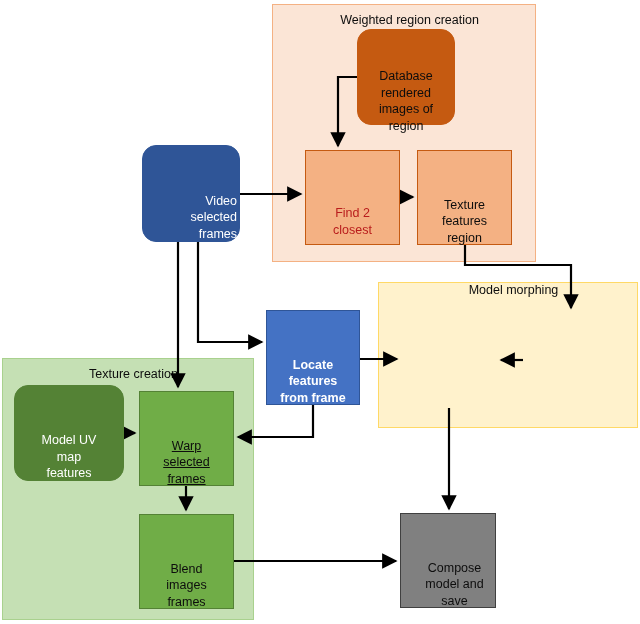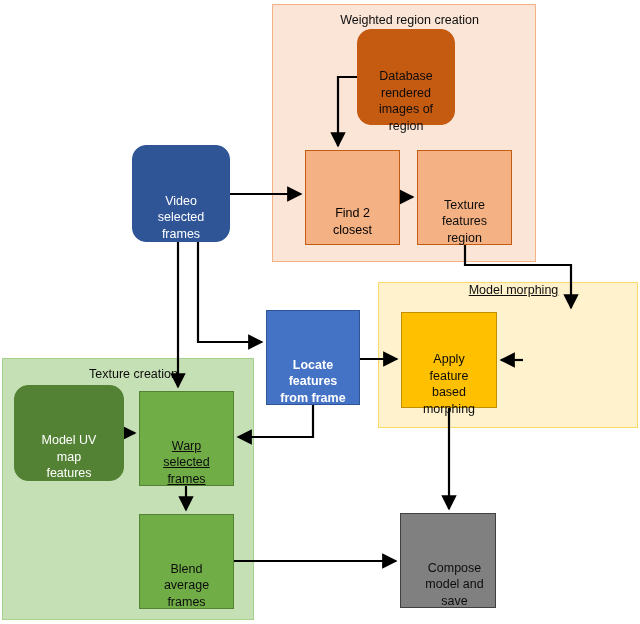--- a/index.html
+++ b/index.html
@@ -60,21 +60,21 @@
 </style>
 </head>
 <body>
 
 <div id="canvas">
 
   <div class="group" id="group-weighted-region-creation" style="left: 272px; top: 4px; width: 264px; height: 258px; background: rgb(251, 229, 214); border: 1.5px solid rgb(244, 177, 131);">
     <div class="group-title" style="top: 8px;">Weighted region creation</div>
   </div>
   <div class="group" id="group-model-morphing" style="left: 378px; top: 282px; width: 260px; height: 146px; background: rgb(255, 242, 204); border: 1.5px solid rgb(255, 217, 102);">
-    <div class="group-title" style="top: 0; text-decoration: underline;">Model morphing</div>
+    <div class="group-title" style="top: 0;">Model morphing</div>
   </div>
   <div class="group" id="group-texture-creation" style="left: 2px; top: 358px; width: 252px; height: 262px; background: rgb(197, 224, 180); border: 1.5px solid rgb(169, 209, 142);">
     <div class="group-title" style="top: 8px;">Texture creation</div>
   </div>
 
   <svg class="edges" viewBox="0 0 640 624">
     <defs>
       <marker id="arrow" viewBox="0 0 10 10" refX="9" refY="5" markerWidth="7" markerHeight="7" orient="auto-start-reverse">
         <path d="M 0 0 L 10 5 L 0 10 z" fill="#000000"></path>
       </marker>
@@ -97,73 +97,65 @@
   </svg>
 
   <div class="node rounded" id="node-database-rendered-images" style="left: 357px; top: 29px; width: 98px; height: 96px; background: rgb(197, 90, 17); border: 1.5px solid rgb(197, 90, 17); color: rgb(13, 13, 13);">
     <span>
         <div>Database</div>
         <div>rendered</div>
         <div>images of</div>
         <div>region</div>
       </span>
   </div>
-  <div class="node" id="node-find-2-closest" style="left: 305px; top: 150px; width: 95px; height: 95px; background: rgb(244, 177, 131); border: 1.5px solid rgb(197, 90, 17); color: #000000;">
+  <div class="node" id="node-find-2-closest" style="left: 305px; top: 150px; width: 95px; height: 95px; background: rgb(244, 177, 131); border: 1.5px solid rgb(197, 90, 17); color: #b91c1c;">
     <span>
         <div>Find 2</div>
         <div>closest</div>
       </span>
   </div>
   <div class="node" id="node-weighted-average-region" style="left: 417px; top: 150px; width: 95px; height: 95px; background: rgb(244, 177, 131); border: 1.5px solid rgb(197, 90, 17); color: rgb(13, 13, 13);">
     <span>
         <div>Texture</div>
         <div>features</div>
         <div>region</div>
       </span>
   </div>
-  <div class="node rounded" id="node-video-selected-frames" style="left: 132px; top: 145px; width: 98px; height: 97px; background: rgb(47, 85, 151); border: 1.5px solid rgb(47, 85, 151); color: rgb(255, 255, 255);">
+  <div class="node rounded" id="node-video-selected-frames" style="left: 142px; top: 145px; width: 98px; height: 97px; background: rgb(47, 85, 151); border: 1.5px solid rgb(47, 85, 151); color: rgb(255, 255, 255); text-align: right;">
     <span>
         <div>Video</div>
         <div>selected</div>
         <div>frames</div>
       </span>
   </div>
   <div class="node" id="node-locate-features-from-frame" style="left: 266px; top: 310px; width: 94px; height: 95px; background: rgb(68, 114, 196); border: 1.5px solid rgb(47, 85, 151); color: rgb(255, 255, 255); font-weight: bold;">
     <span>
         <div>Locate</div>
         <div>features</div>
         <div>from frame</div>
-      </span>
-  </div>
-  <div class="node" id="node-apply-feature-based-morphing" style="left: 401px; top: 312px; width: 96px; height: 96px; background: rgb(255, 192, 0); border: 1.5px solid rgb(191, 144, 0); color: rgb(13, 13, 13);">
-    <span>
-        <div>Apply</div>
-        <div>feature</div>
-        <div>based</div>
-        <div>morphing</div>
       </span>
   </div>
   <div class="node rounded" id="node-model-uv-map-features" style="left: 14px; top: 385px; width: 110px; height: 96px; background: rgb(84, 130, 53); border: 1.5px solid rgb(84, 130, 53); color: rgb(255, 255, 255);">
     <span>
         <div>Model UV</div>
         <div>map</div>
         <div>features</div>
       </span>
   </div>
   <div class="node" id="node-warp-selected-frames" style="left: 139px; top: 391px; width: 95px; height: 95px; background: rgb(112, 173, 71); border: 1.5px solid rgb(84, 130, 53); color: rgb(13, 13, 13); text-decoration: underline;">
     <span>
         <div>Warp</div>
         <div>selected</div>
         <div>frames</div>
       </span>
   </div>
   <div class="node" id="node-blend-warped-frames" style="left: 139px; top: 514px; width: 95px; height: 95px; background: rgb(112, 173, 71); border: 1.5px solid rgb(84, 130, 53); color: rgb(13, 13, 13);">
     <span>
         <div>Blend</div>
-        <div>average</div>
+        <div>images</div>
         <div>frames</div>
       </span>
   </div>
   <div class="node" id="node-compose-model-and-save" style="left: 400px; top: 513px; width: 96px; height: 95px; background: rgb(128, 128, 128); border: 1.5px solid rgb(64, 64, 64); color: rgb(13, 13, 13); padding-left: 15px;">
     <span>
         <div>Compose</div>
         <div>model and</div>
         <div>save</div>
       </span>
   </div>

